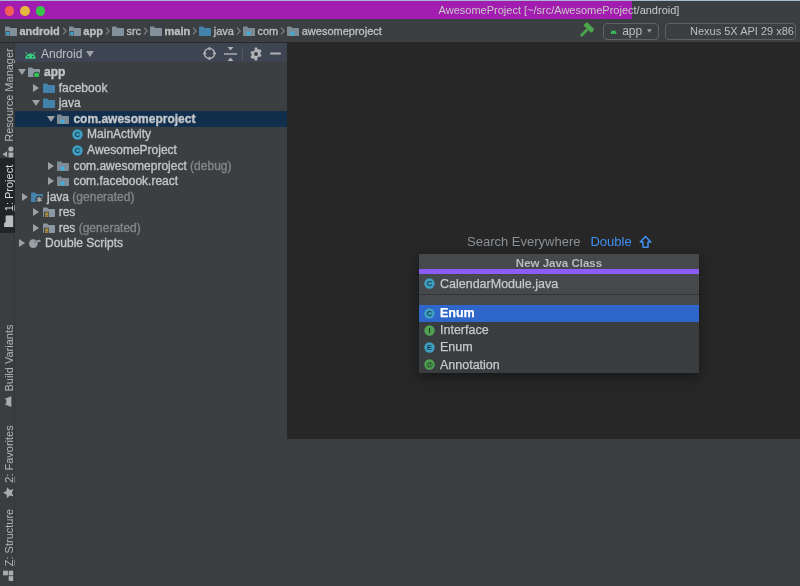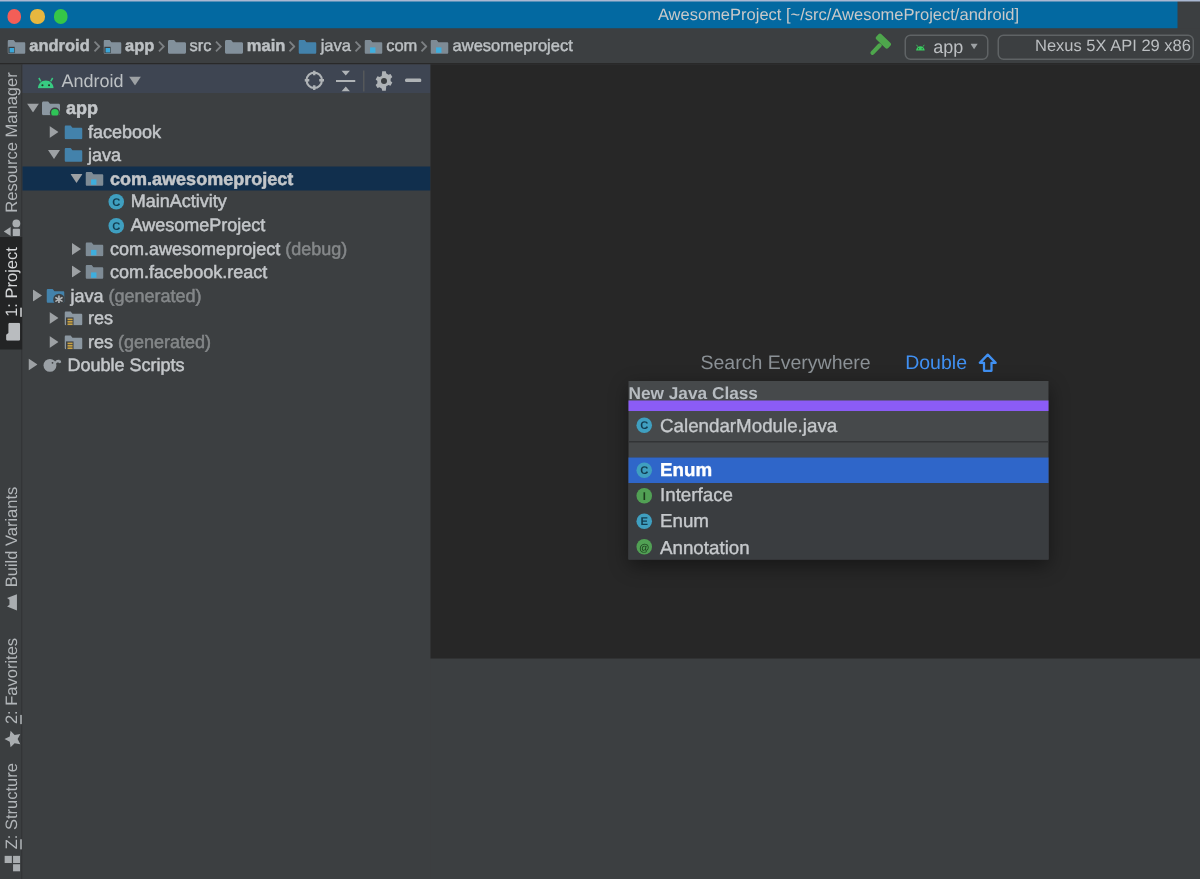--- a/index.html
+++ b/index.html
@@ -1,15 +1,15 @@
 <!DOCTYPE html>
 <html><head><meta charset="utf-8"><style>
 *{margin:0;padding:0;box-sizing:border-box}
 html,body{width:800px;height:586px;overflow:hidden;background:#3c3f41;font-family:"Liberation Sans",sans-serif;-webkit-font-smoothing:antialiased}
-#titlebar{position:absolute;left:0;top:0;width:785px;height:19px;background:#0369a1}
+#titlebar{position:absolute;left:0;top:0;width:632px;height:19px;background:#a21caf}
 #topline{position:absolute;left:0;top:0;width:800px;height:1.2px;background:#a9b8d2}
 .tl{position:absolute;top:6.3px;width:9.5px;height:9.5px;border-radius:50%}
 #title{position:absolute;top:4px;left:559px;transform:translateX(-50%);font-size:11px;color:#c9c9c9;white-space:nowrap}
 #navbar{position:absolute;left:0;top:19px;width:800px;height:24px;background:#3c3f41;border-bottom:1px solid #292929}
 #crumbs{position:absolute;left:5px;top:0;height:23px;display:flex;align-items:center;white-space:nowrap}
 .crumb{display:flex;align-items:center;font-size:11px;color:#bcc0c3;-webkit-text-stroke:.3px}
 .crumb svg{margin-right:2.5px}
 .chev{margin:0 2px;display:flex;align-items:center}
 #stripe{position:absolute;left:0;top:43px;width:15px;height:543px;background:#3b3e40;border-right:1px solid #333537}
 .vt{position:absolute;display:flex;align-items:center;gap:4px;height:15px;font-size:11px;color:#b2b6b9;width:max-content;transform:translate(-50%,-50%) rotate(-90deg);white-space:nowrap}
@@ -22,23 +22,23 @@
 #phicons{position:absolute;top:3px;height:15px;display:flex;align-items:center}
 #tree{position:absolute;left:0;top:21.5px;width:272px}
 .row{position:relative;height:15.55px;display:flex;align-items:center;font-size:12px;color:#c3c6c9;-webkit-text-stroke:.35px;white-space:nowrap}
 .row .arr{width:9px;display:flex;justify-content:center;margin-right:2px;flex:none}
 .row svg.fi{margin-right:4px;flex:none}
 .row b{font-weight:700}
 .gray{color:#848789;font-weight:400}
 .sel{background:#112f4d}
 #editor{position:absolute;left:287px;top:43px;width:513px;height:396px;background:#272727}
 #se{position:absolute;left:180px;top:191px;font-size:13px;color:#8b9196;display:flex;align-items:center;white-space:nowrap}
-#se b{color:#4090f2;font-weight:500;margin-left:23px}
+#se b{color:#4090f2;font-weight:500;margin-left:10px}
 #popup{position:absolute;left:132px;top:211px;width:280px;height:119px;background:#46494b;box-shadow:0 4px 12px rgba(0,0,0,.42)}
-#ph{height:19.5px;border-bottom:7px solid #8b5cf6;text-align:left;font-size:11.5px;font-weight:700;color:#b7bcc1;line-height:19.5px}
+#ph{height:19.5px;border-bottom:5px solid #8b5cf6;text-align:center;font-size:11.5px;font-weight:700;color:#b7bcc1;line-height:19.5px}
 .prow{display:flex;align-items:center;font-size:12.5px;color:#c6c9cc;-webkit-text-stroke:.25px;padding-left:5px}
 #pfile{height:21.5px;border-bottom:1px solid #323436}
 .prow svg,.lrow svg{margin-right:5px;flex:none}
 #plist{position:absolute;left:0;top:50.5px;width:280px;height:68.5px;background:#3a3d40}
 .lrow{height:17.2px;display:flex;align-items:center;font-size:12.5px;color:#c6c9cc;-webkit-text-stroke:.25px;padding-left:5px}
 .lsel{background:#2f66c9;color:#fff;font-weight:600}
 .combo{position:absolute;top:3.5px;height:17.5px;border:1px solid #5f6365;border-radius:4px;display:flex;align-items:center;font-size:12px;color:#bcbfc2;padding:0 6px;gap:5px;white-space:nowrap}
 </style></head>
 <body>
 <div id="titlebar">

